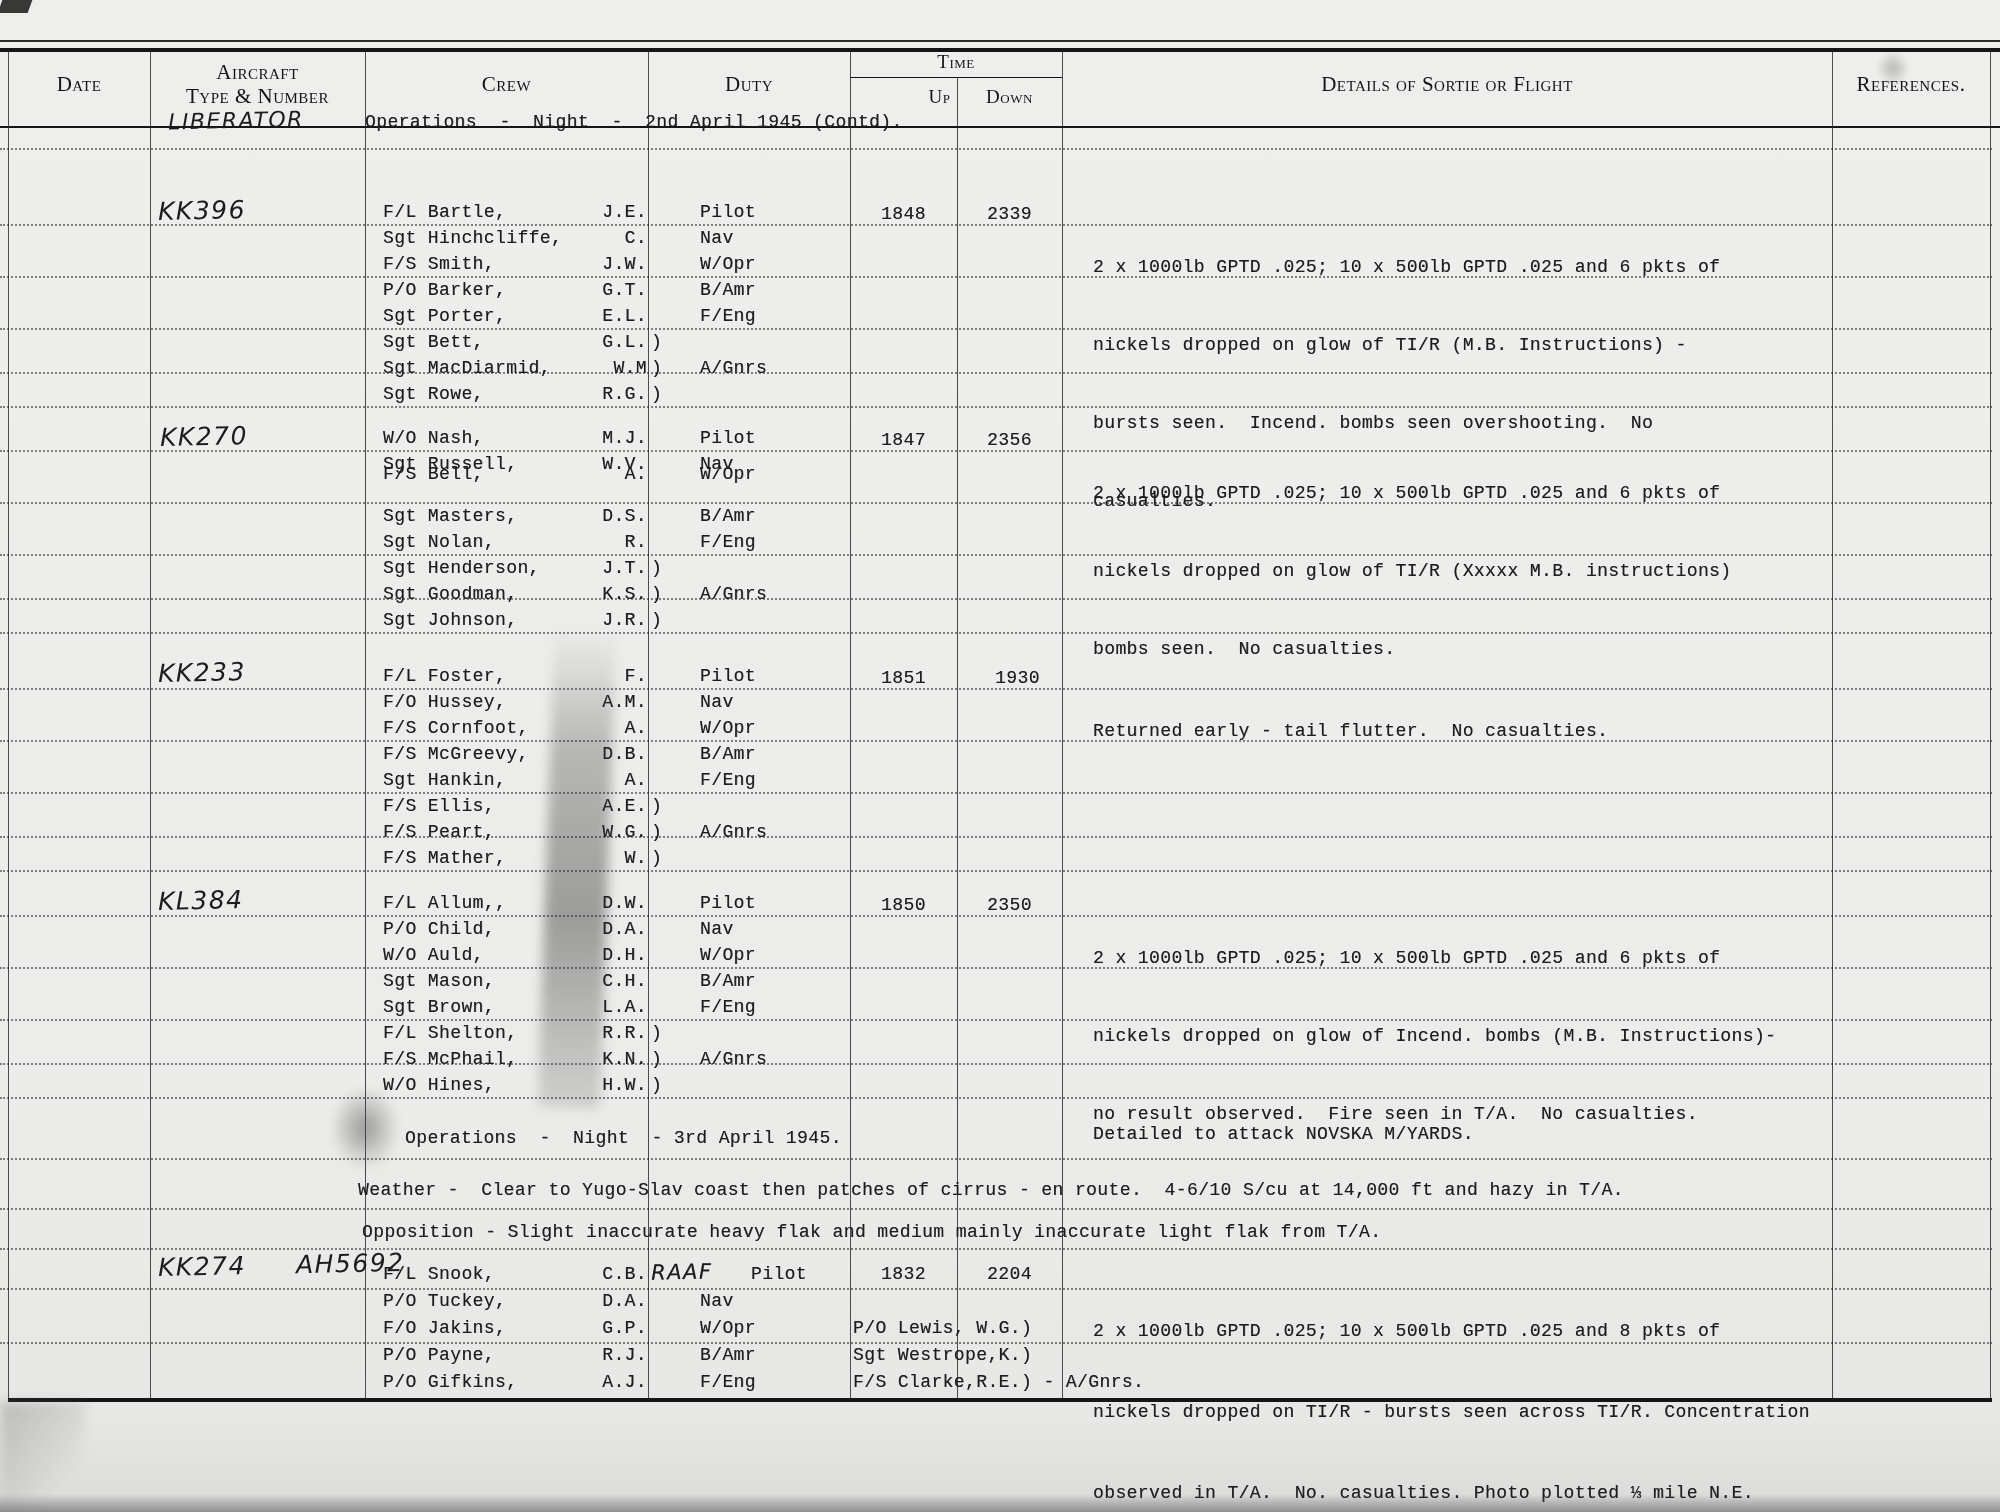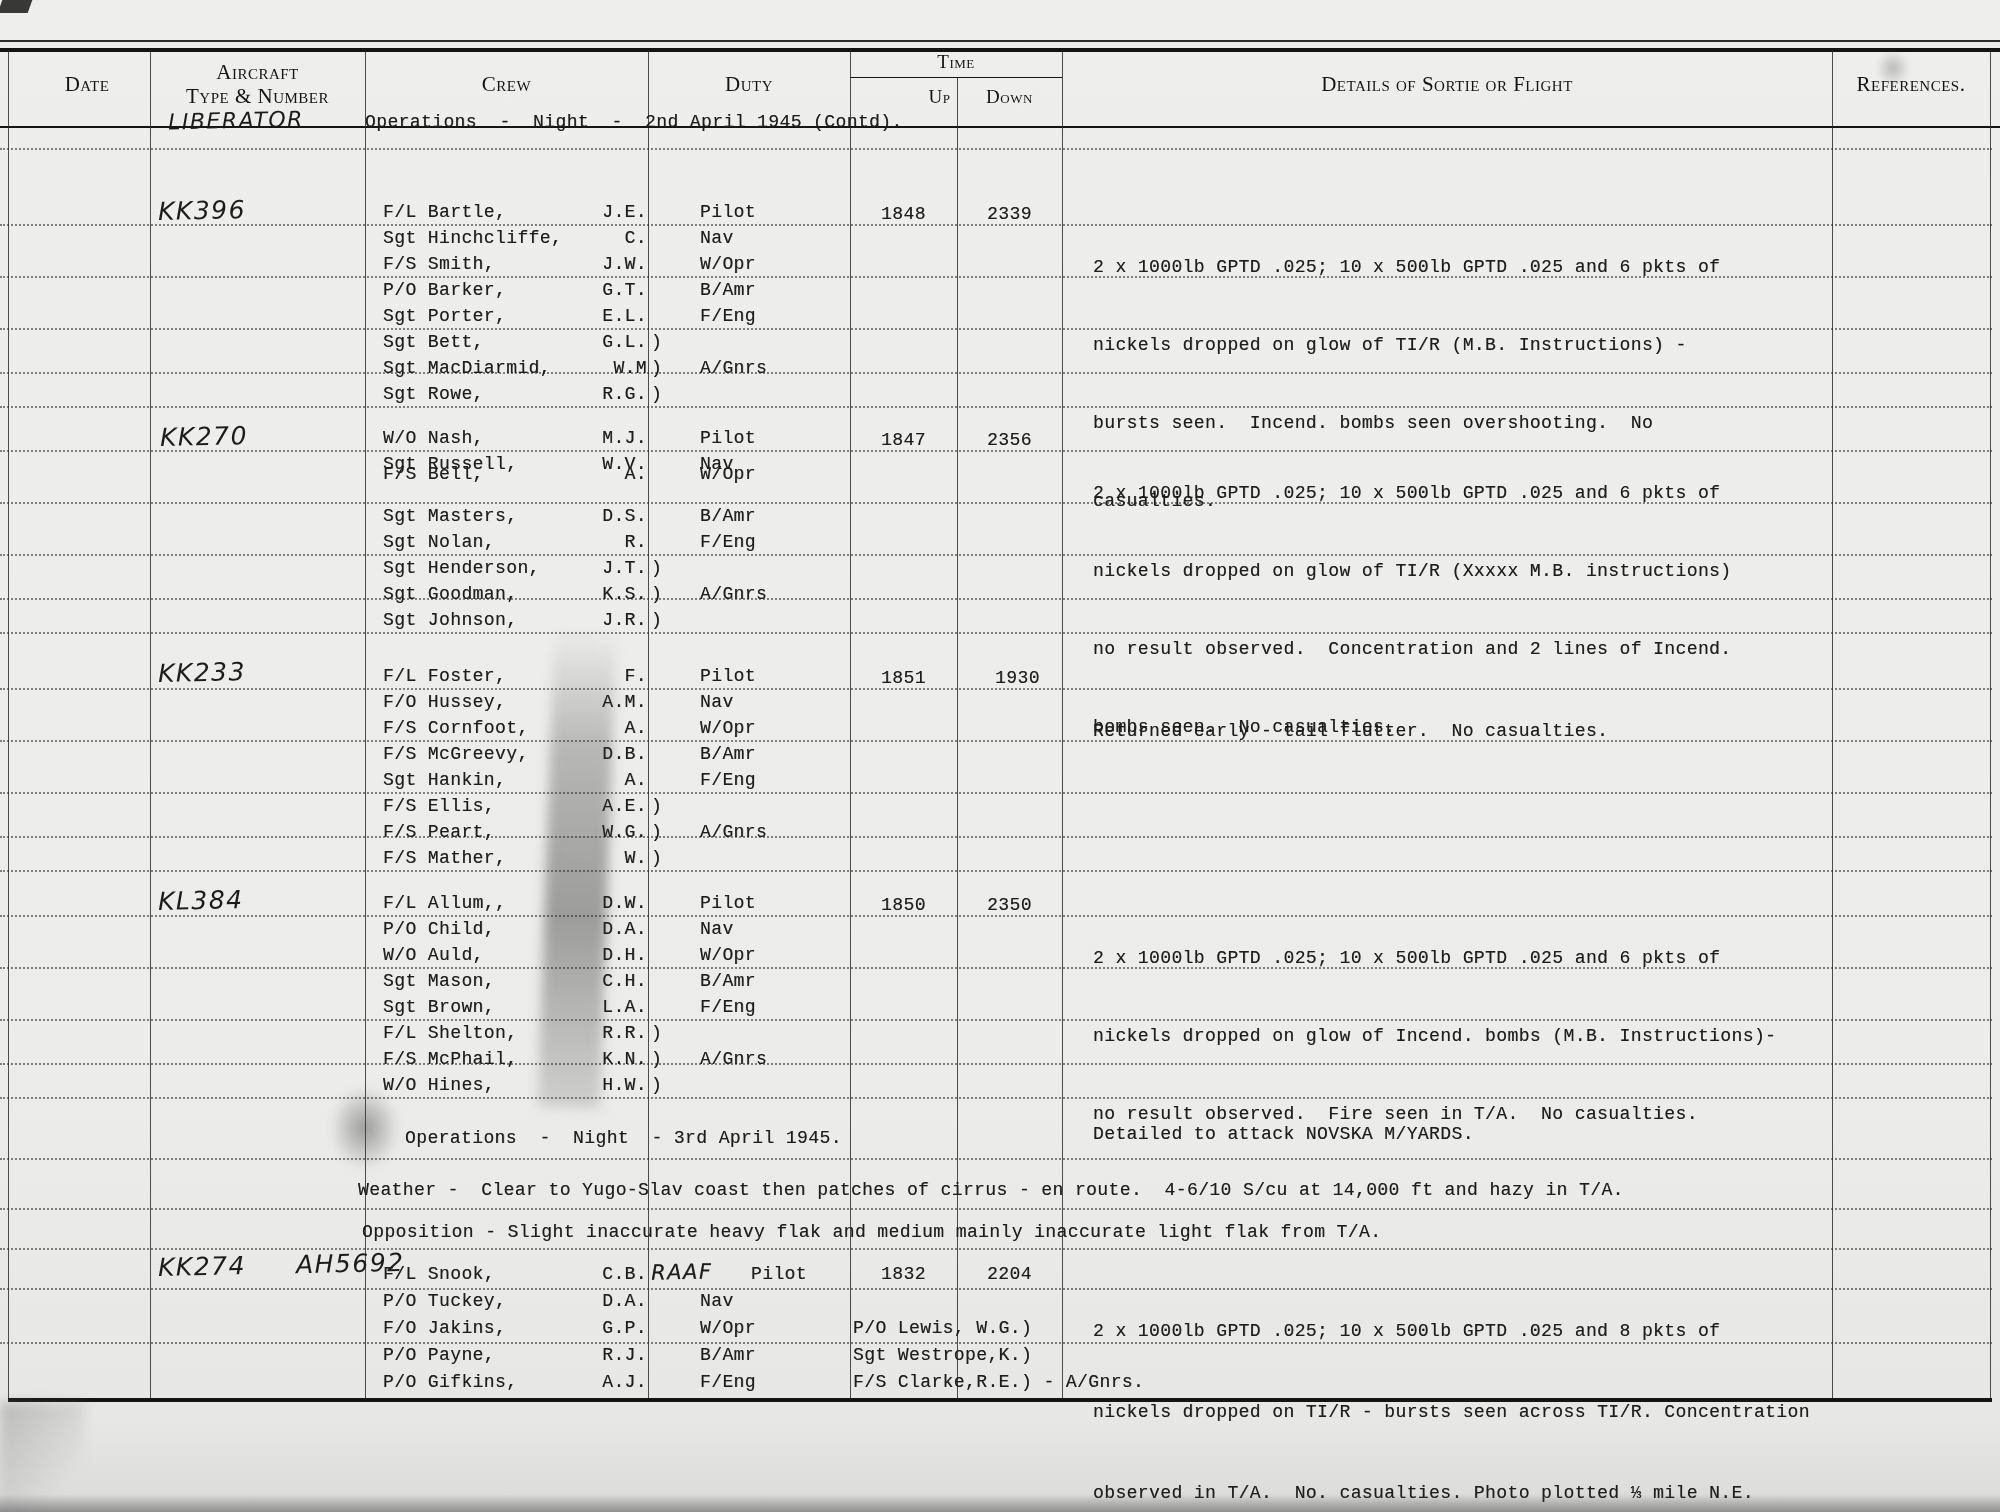--- a/index.html
+++ b/index.html
@@ -68,21 +68,21 @@
   <div class="dot" style="top:967px"></div>
   <div class="dot" style="top:1019px"></div>
   <div class="dot" style="top:1063px"></div>
   <div class="dot" style="top:1097px"></div>
   <div class="dot" style="top:1158px"></div>
   <div class="dot" style="top:1208px"></div>
   <div class="dot" style="top:1248px"></div>
   <div class="dot" style="top:1288px"></div>
   <div class="dot" style="top:1342px"></div>
 
-  <div class="hdr" style="left:8px;width:142px;top:72px;margin-left:8px;">Date</div>
+  <div class="hdr" style="left:8px;width:142px;top:72px;">Date</div>
   <div class="hdr" style="left:150px;width:215px;top:60px;">Aircraft</div>
   <div class="hdr" style="left:150px;width:215px;top:84px;">Type &amp; Number</div>
   <div class="hdr" style="left:365px;width:283px;top:72px;">Crew</div>
   <div class="hdr" style="left:648px;width:202px;top:72px;">Duty</div>
   <div class="hdr" style="left:850px;width:212px;top:51px;font-size:19px;">Time</div>
   <div class="hdr" style="left:850px;width:107px;top:86px;font-size:19px;padding-left:36px;">Up</div>
   <div class="hdr" style="left:957px;width:105px;top:86px;font-size:19px;">Down</div>
   <div class="hdr" style="left:1062px;width:770px;top:72px;">Details of Sortie or Flight</div>
   <div class="hdr" style="left:1832px;width:158px;top:72px;">References.</div>
 
@@ -118,21 +118,20 @@
     <div class="crew-row tw" style="top:36px"><span class="c-name">F/S Bell,</span><span class="c-init">A.</span><span class="c-duty">W/Opr</span></div>
     <div class="crew-row tw" style="top:78px"><span class="c-name">Sgt Masters,</span><span class="c-init">D.S.</span><span class="c-duty">B/Amr</span></div>
     <div class="crew-row tw" style="top:104px"><span class="c-name">Sgt Nolan,</span><span class="c-init">R.</span><span class="c-duty">F/Eng</span></div>
     <div class="crew-row tw" style="top:130px"><span class="c-name">Sgt Henderson,</span><span class="c-init">J.T.</span><span class="c-br">)</span></div>
     <div class="crew-row tw" style="top:156px"><span class="c-name">Sgt Goodman,</span><span class="c-init">K.S.</span><span class="c-br">)</span><span class="c-duty">A/Gnrs</span></div>
     <div class="crew-row tw" style="top:182px"><span class="c-name">Sgt Johnson,</span><span class="c-init">J.R.</span><span class="c-br">)</span></div>
   </div>
   <div class="details tw" style="top:428px;">
     <div>2 x 1000lb GPTD .025; 10 x 500lb GPTD .025 and 6 pkts of</div>
     <div>nickels dropped on glow of TI/R (Xxxxx M.B. instructions)</div>
-    <div>no result observed.  Concentration and 2 lines of Incend.</div>
     <div>bombs seen.  No casualties.</div>
   </div>
 
   <div class="hw" style="left:158px;top:658px;">KK233</div>
   <div class="time tw" style="left:850px;width:107px;top:668px;">1851</div>
   <div class="time tw" style="left:957px;width:105px;top:668px;padding-left:8px;">1930</div>
   <div class="sortie-crew" style="top:666px;">
     <div class="crew-row tw" style="top:0px"><span class="c-name">F/L Foster,</span><span class="c-init">F.</span><span class="c-duty">Pilot</span></div>
     <div class="crew-row tw" style="top:26px"><span class="c-name">F/O Hussey,</span><span class="c-init">A.M.</span><span class="c-duty">Nav</span></div>
     <div class="crew-row tw" style="top:52px"><span class="c-name">F/S Cornfoot,</span><span class="c-init">A.</span><span class="c-duty">W/Opr</span></div>

